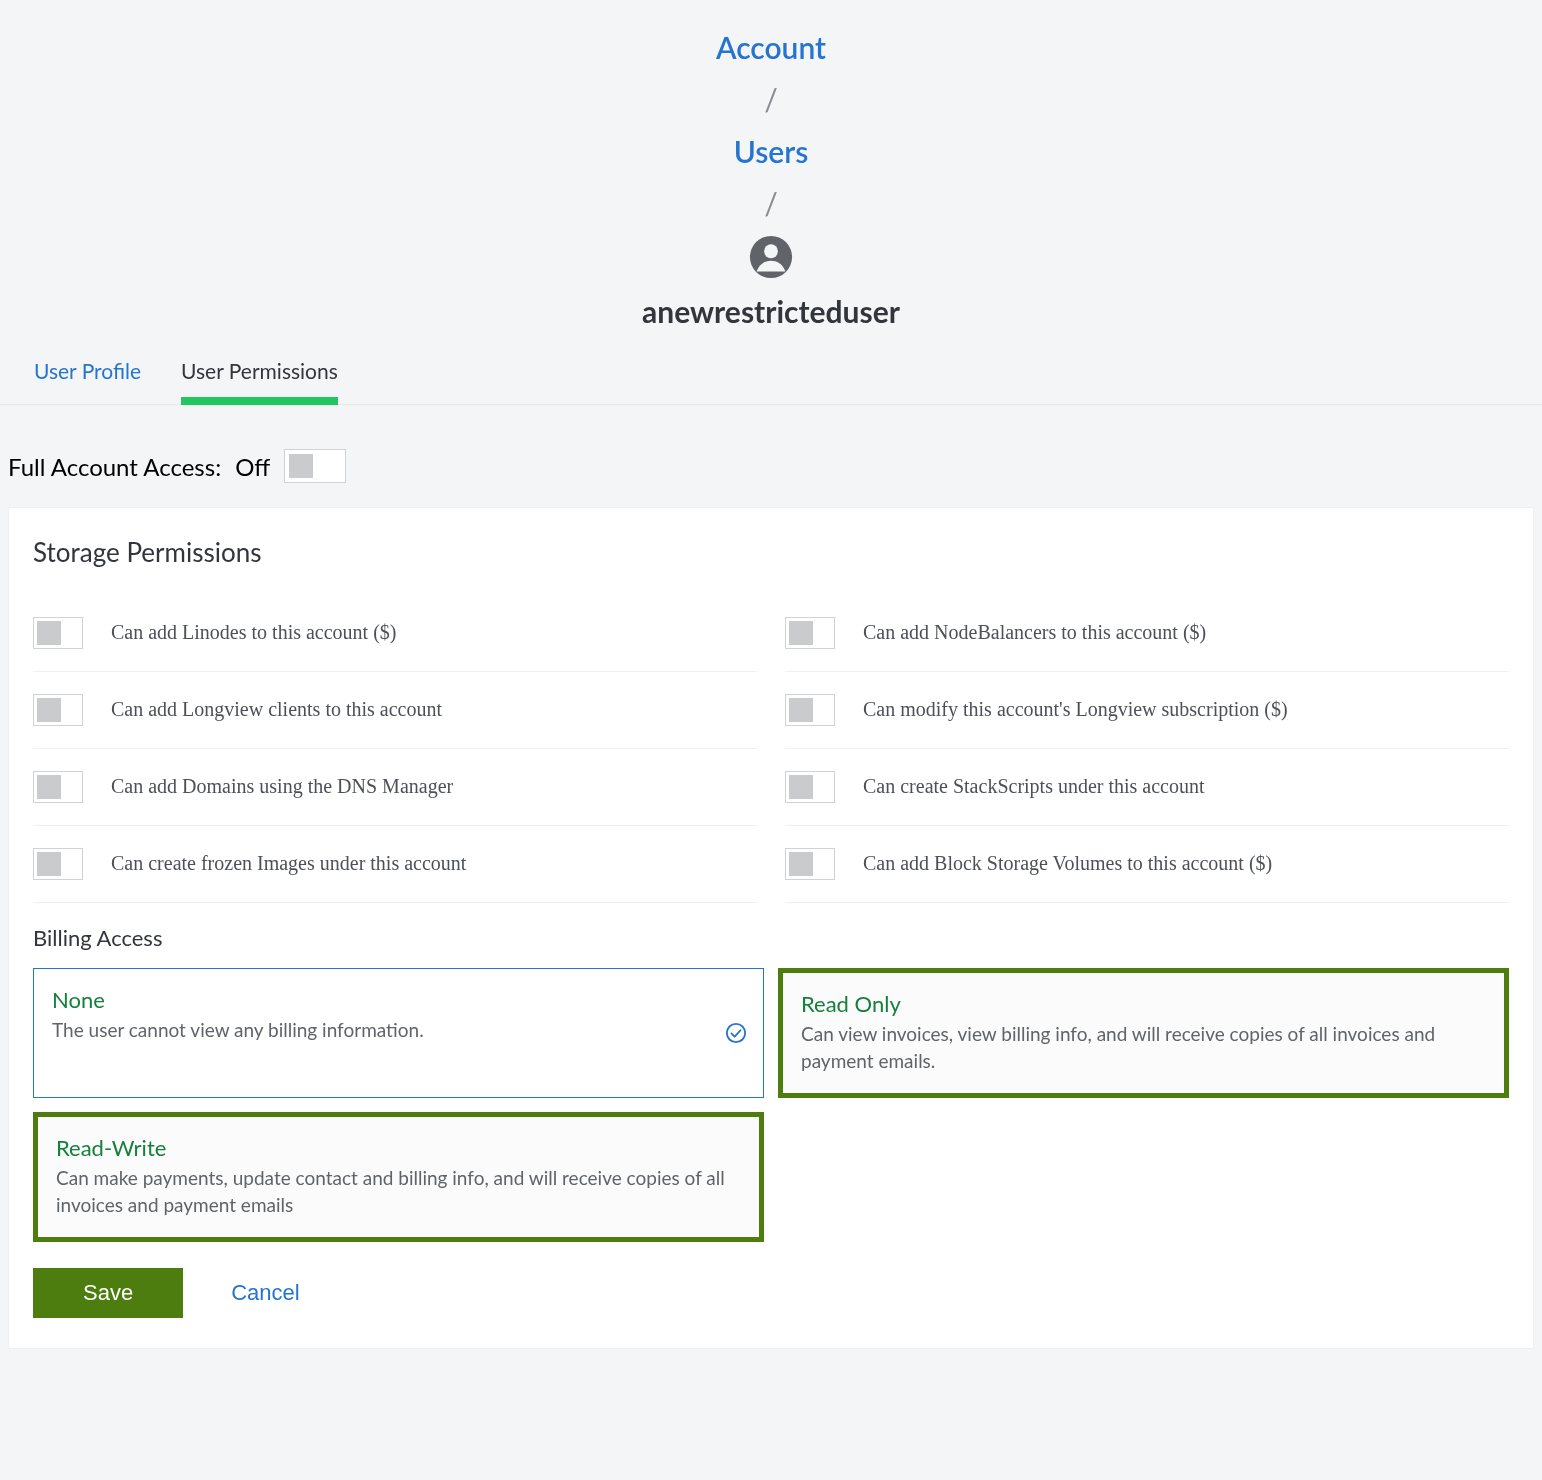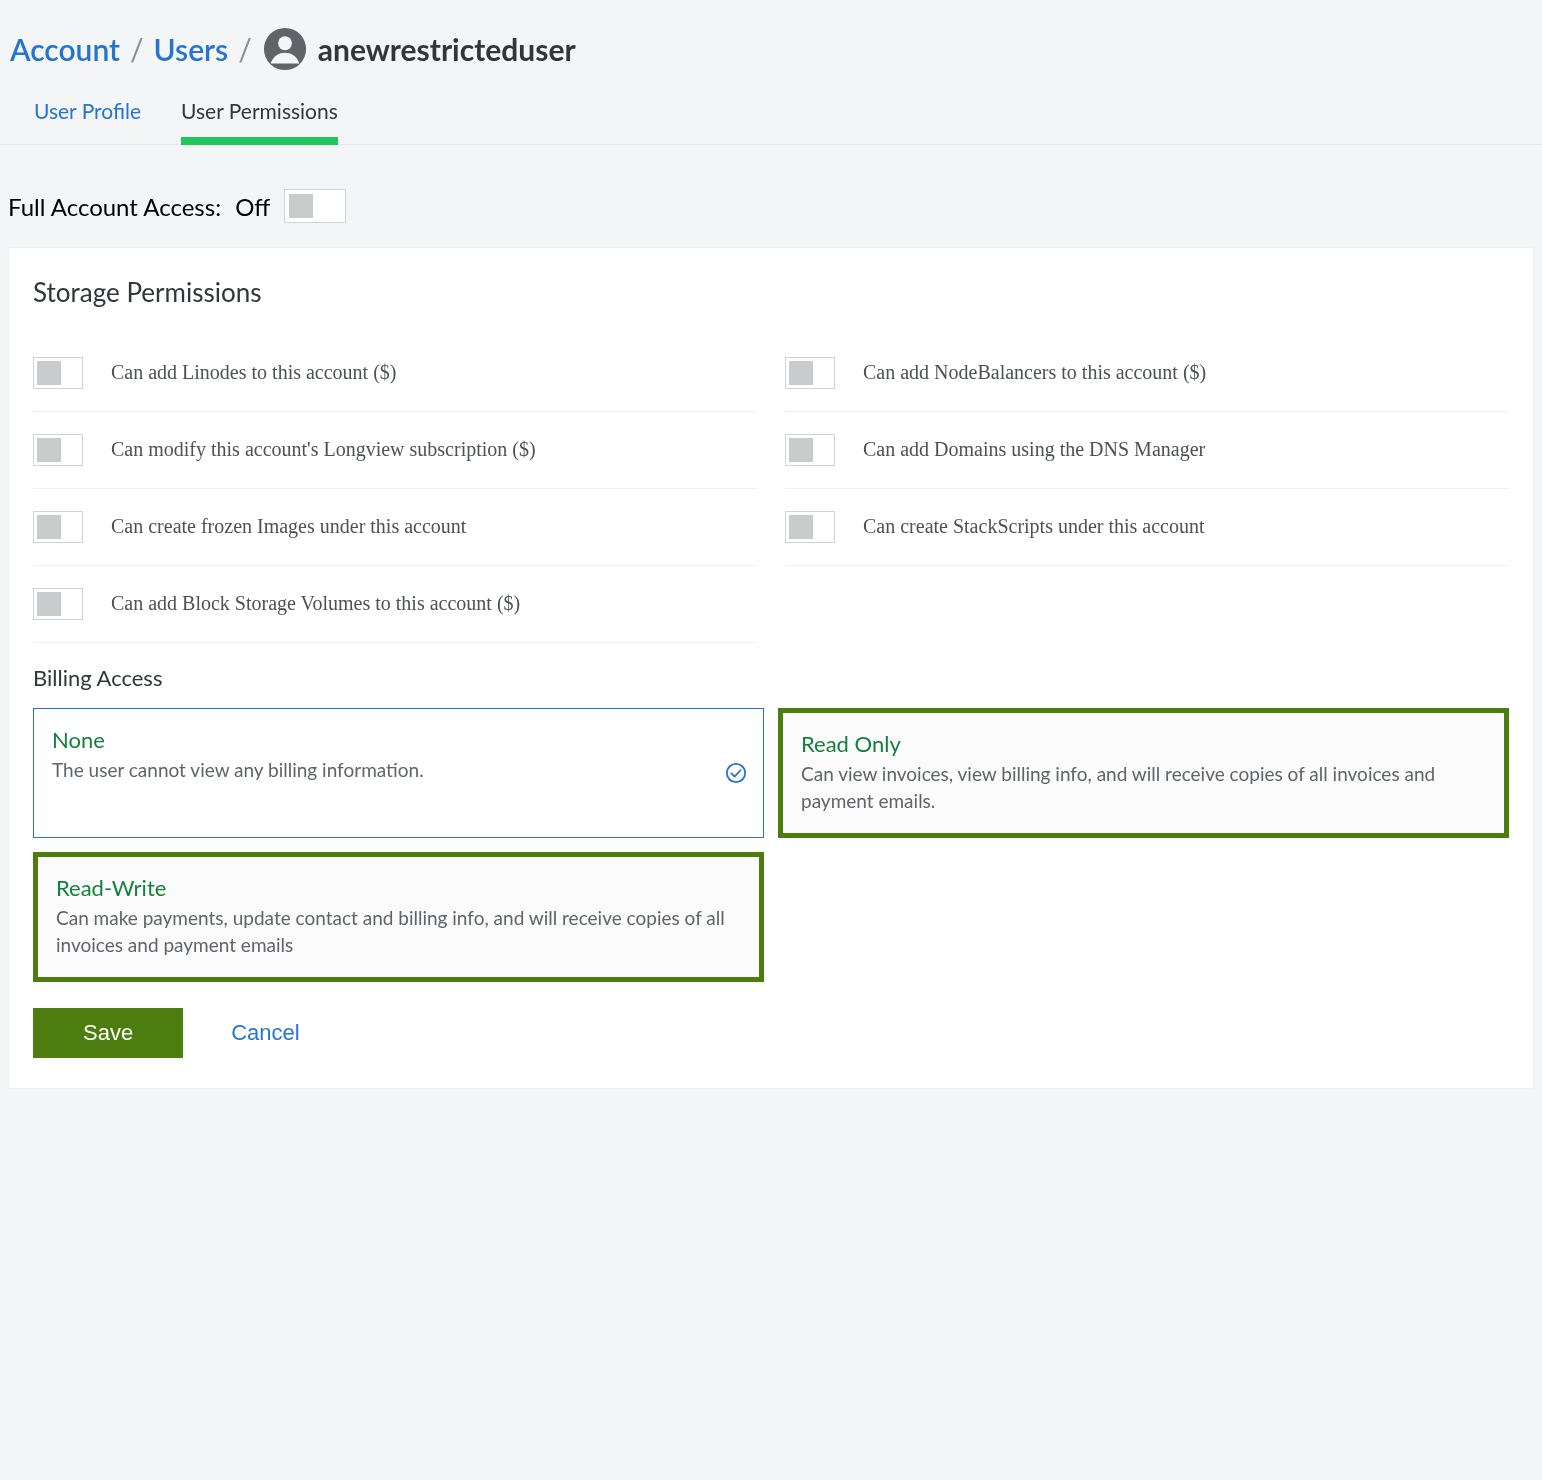--- a/index.html
+++ b/index.html
@@ -11,20 +11,21 @@
     line-height: 1.4;
   }
   .page {
     padding: 0 0 40px 0;
   }
   .breadcrumb-bar {
     display: flex;
     align-items: center;
     gap: 10px;
     padding: 26px 10px 16px 10px;
+    flex-direction: column;
   }
   .crumb-link {
     color: #2575d0;
     font-size: 30px;
     font-weight: 600;
     text-decoration: none;
     cursor: pointer;
   }
   .crumb-sep {
     color: #8a8f95;
@@ -243,39 +244,45 @@
       <div class="perm-item">
         <div class="checkbox">
             <div class="checkbox-inner"></div>
           </div>
         <div class="perm-label">Can add NodeBalancers to this account ($)</div>
       </div>
       <div class="perm-item">
         <div class="checkbox">
             <div class="checkbox-inner"></div>
           </div>
+        <div class="perm-label">Can add Longview clients to this account</div>
+      </div>
+      <div class="perm-item">
+        <div class="checkbox">
+            <div class="checkbox-inner"></div>
+          </div>
         <div class="perm-label">Can modify this account's Longview subscription ($)</div>
       </div>
       <div class="perm-item">
         <div class="checkbox">
             <div class="checkbox-inner"></div>
           </div>
         <div class="perm-label">Can add Domains using the DNS Manager</div>
       </div>
       <div class="perm-item">
         <div class="checkbox">
             <div class="checkbox-inner"></div>
           </div>
+        <div class="perm-label">Can create StackScripts under this account</div>
+      </div>
+      <div class="perm-item">
+        <div class="checkbox">
+            <div class="checkbox-inner"></div>
+          </div>
         <div class="perm-label">Can create frozen Images under this account</div>
-      </div>
-      <div class="perm-item">
-        <div class="checkbox">
-            <div class="checkbox-inner"></div>
-          </div>
-        <div class="perm-label">Can create StackScripts under this account</div>
       </div>
       <div class="perm-item">
         <div class="checkbox">
             <div class="checkbox-inner"></div>
           </div>
         <div class="perm-label">Can add Block Storage Volumes to this account ($)</div>
       </div>
     </div>
 
     <div class="subheading">Billing Access</div>

